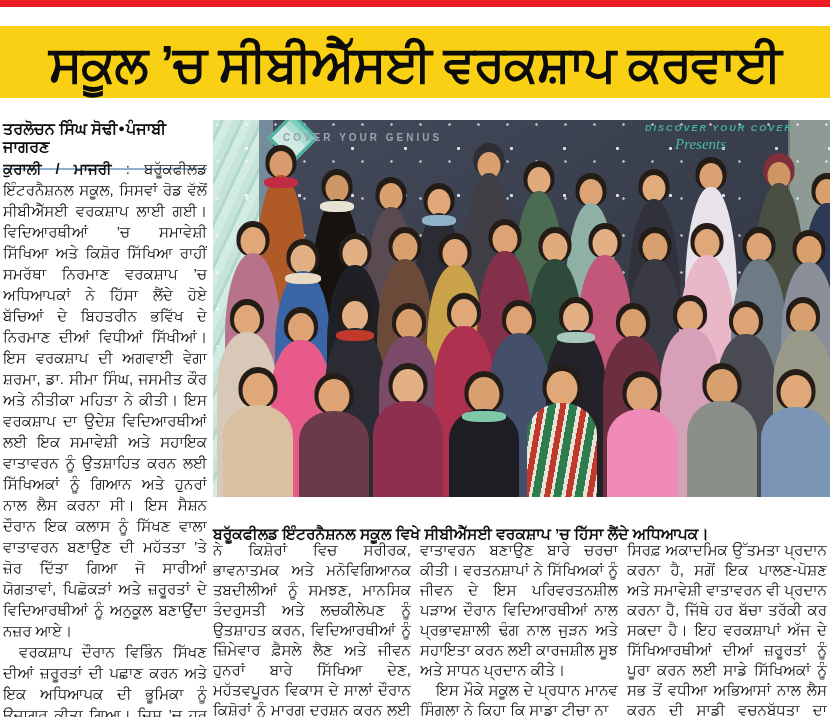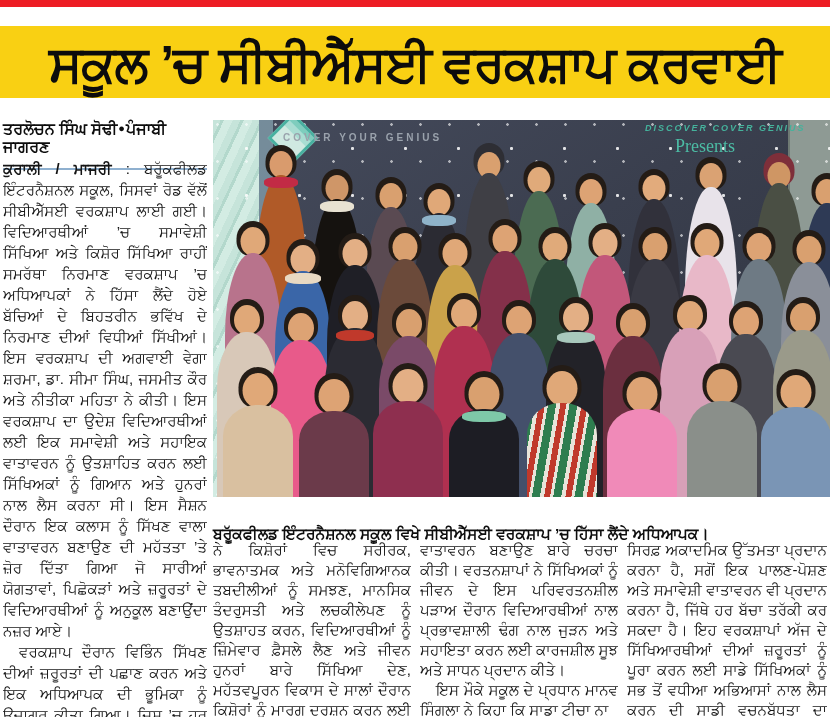--- a/index.html
+++ b/index.html
@@ -40,22 +40,22 @@
   #photo .right-panel{position:absolute;right:0;top:0;width:40px;height:100%;background:#8e9a94;
          border-left:2px solid #6f7a74;}
   #photo .stars{position:absolute;inset:0;
         background-image:radial-gradient(circle 1.2px,rgba(255,255,255,.85) 1.2px,transparent 2px),
                          radial-gradient(circle 1px,rgba(255,255,255,.6) 1px,transparent 1.6px);
         background-size:53px 47px,29px 37px;background-position:7px 5px,19px 23px;}
   .backdrop-text-left{position:absolute;left:70px;top:12px;font-size:10px;letter-spacing:3px;
         color:#9aa2ac;font-weight:bold;white-space:nowrap;}
   .backdrop-text-right{position:absolute;left:432px;top:3px;font-size:9px;letter-spacing:2px;
         color:#45b29c;font-weight:bold;font-style:italic;white-space:nowrap;}
-  .backdrop-presents{position:absolute;left:462px;top:16px;font-size:18px;color:#4cbba4;
-        font-family:"Liberation Serif","DejaVu Serif",serif;}
+  .backdrop-presents{position:absolute;left:462px;top:16px;font-size:15px;color:#4cbba4;
+        font-family:"Liberation Serif","DejaVu Serif",serif;font-style:italic;}
   .logo-diamond{position:absolute;left:62px;top:0px;width:30px;height:30px;transform:rotate(45deg);
         background:#cfe9e1;border:3px solid #49b0a0;
         box-shadow:inset 0 5px 0 #7ecdbd, inset 0 12px 0 #a9ddd2;}
 
   
   .person{position:absolute;}
   .person .hair{position:absolute;left:50%;transform:translateX(-50%);border-radius:50% 50% 42% 42%;}
   .person .face{position:absolute;left:50%;transform:translateX(-50%);border-radius:50%;}
   .person .torso{position:absolute;left:0;right:0;bottom:0;border-radius:48% 48% 0 0/34% 34% 0 0;}
   .person .scarf{position:absolute;left:18%;right:18%;border-radius:40%;}
@@ -82,21 +82,21 @@
     <p class="indent">ਵਰਕਸ਼ਾਪ ਦੌਰਾਨ ਵਿਭਿੰਨ ਸਿੱਖਣ ਦੀਆਂ ਜ਼ਰੂਰਤਾਂ ਦੀ ਪਛਾਣ ਕਰਨ ਅਤੇ ਇਕ ਅਧਿਆਪਕ ਦੀ ਭੂਮਿਕਾ ਨੂੰ ਉਜਾਗਰ ਕੀਤਾ ਗਿਆ। ਜਿਸ ’ਚ ਹਰ ਵਿਦਿਆਰਥੀ ਆਪਣੀ ਪੂਰੀ ਸਮਰੱਥਾ ਪ੍ਰਾਪਤ ਕਰਨ ਲਈ ਮੁੱਲਵਾਨ, ਸਤਿਕਾਰਯੋਗ ਅਤੇ ਸਸ਼ਕਤ ਮਹਿਸੂਸ ਕਰੇ। ਇਸ ਦੇ ਨਾਲ ਹੀ ਮਾਹਰਾਂ</p>
   </div>
 
   <div id="photo">
     <div class="mint-strip"></div>
     <div class="mint-edge"></div>
     <div class="right-panel"></div>
     <div class="stars"></div>
     <div class="logo-diamond"></div>
     <div class="backdrop-text-left">COVER YOUR GENIUS</div>
-    <div class="backdrop-text-right">DISCOVER COVER GENIUS</div>
+    <div class="backdrop-text-right">DISCOVER YOUR COVER</div>
     <div class="backdrop-presents">Presents</div>
     <div id="photo-people">
         <div class="person" style="left: 42px; top: 28px; width: 52px; height: 349px; z-index: 2;">
           <div class="hair" style="width: 31px; height: 33px; top: -3px; background: rgb(36, 28, 22);"></div>
           <div class="face" style="width: 23px; height: 27px; top: 3px; background: rgb(217, 155, 109);"></div>
           <div class="torso" style="top: 27px; background: rgb(176, 90, 40);"></div>
           <div class="scarf" style="top: 29px; height: 11px; background: rgb(194, 43, 69); z-index: 2;"></div>
         </div>
         <div class="person" style="left: 98px; top: 52px; width: 52px; height: 325px; z-index: 2;">
           <div class="hair" style="width: 31px; height: 33px; top: -3px; background: rgb(36, 28, 22);"></div>

